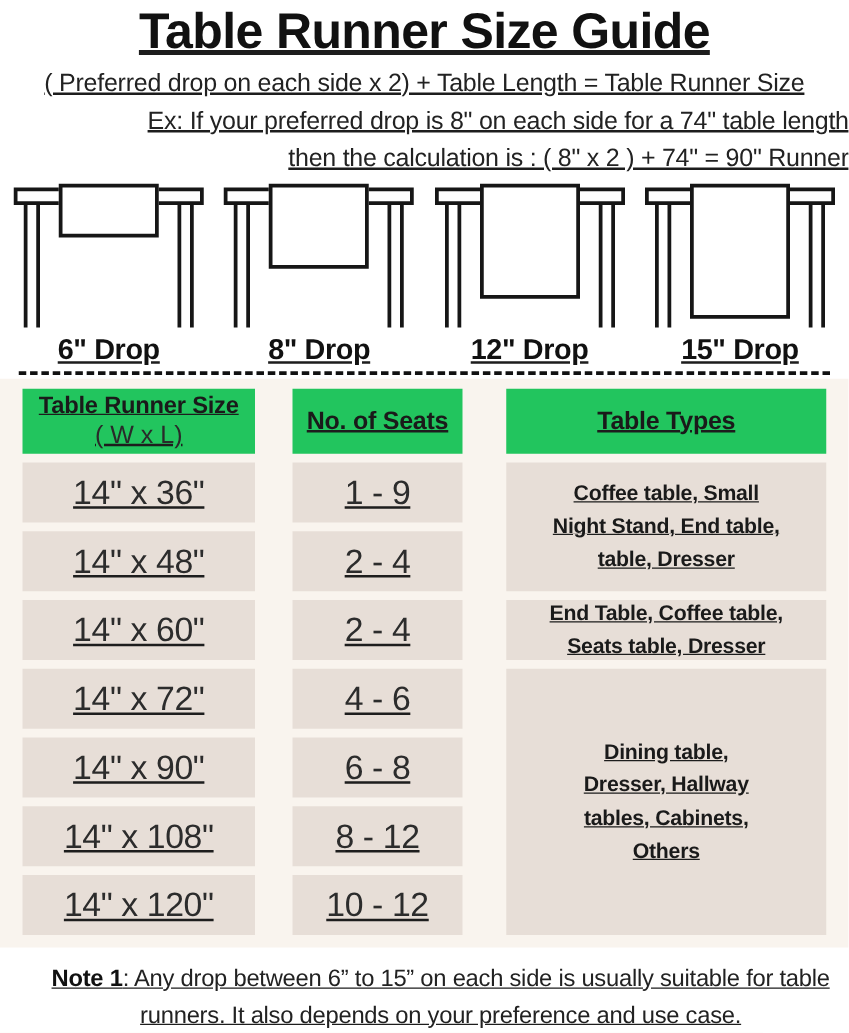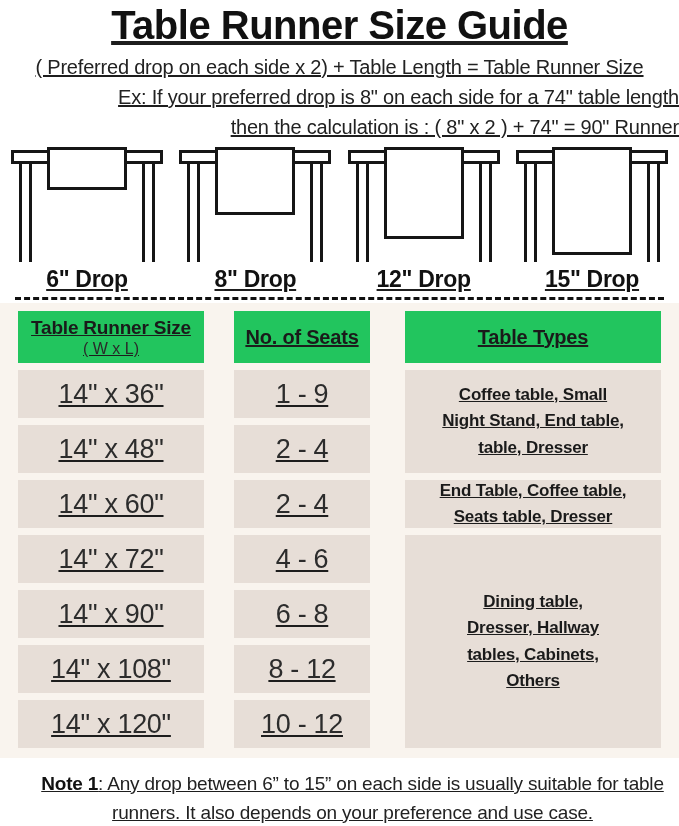--- a/index.html
+++ b/index.html
@@ -63,21 +63,21 @@
     text-align:center; background:#e7ded7;
   }
   .cell.header { background:#22c55e; }
   .c1 { grid-column:1; } .c2 { grid-column:3; } .c3 { grid-column:5; }
   .r0 { grid-row:1; } .r1 { grid-row:2; } .r2 { grid-row:3; } .r3 { grid-row:4; }
   .r4 { grid-row:5; } .r5 { grid-row:6; } .r6 { grid-row:7; } .r7 { grid-row:8; }
   .type-a { grid-column:5; grid-row:2 / span 2; }
   .type-b { grid-column:5; grid-row:4; }
   .type-c { grid-column:5; grid-row:5 / span 4; }
   .hdr-line1 { font-size:19px; font-weight:700; color:#1a1a1a; letter-spacing:-0.2px; }
-  .hdr-line2 { font-size:16px; color:#2a2a2a; margin-top:1px; }
+  .hdr-line2 { font-size:20px; color:#2a2a2a; margin-top:1px; }
   .hdr-single { font-size:20px; font-weight:700; color:#1a1a1a; letter-spacing:-0.2px; }
   .size-text, .seats-text { font-size:27px; color:#2c2c2c; letter-spacing:-0.3px; }
   .type-line { font-size:17px; font-weight:700; color:#1a1a1a; line-height:1.55; letter-spacing:-0.2px; }
 
   
   .notes { padding-top:12px;padding-left:26px; }
   .note {
     text-align:center; font-size:19px; color:#222; line-height:1.5;
     max-width:672px; margin:0 auto; letter-spacing:-0.2px;
   }

